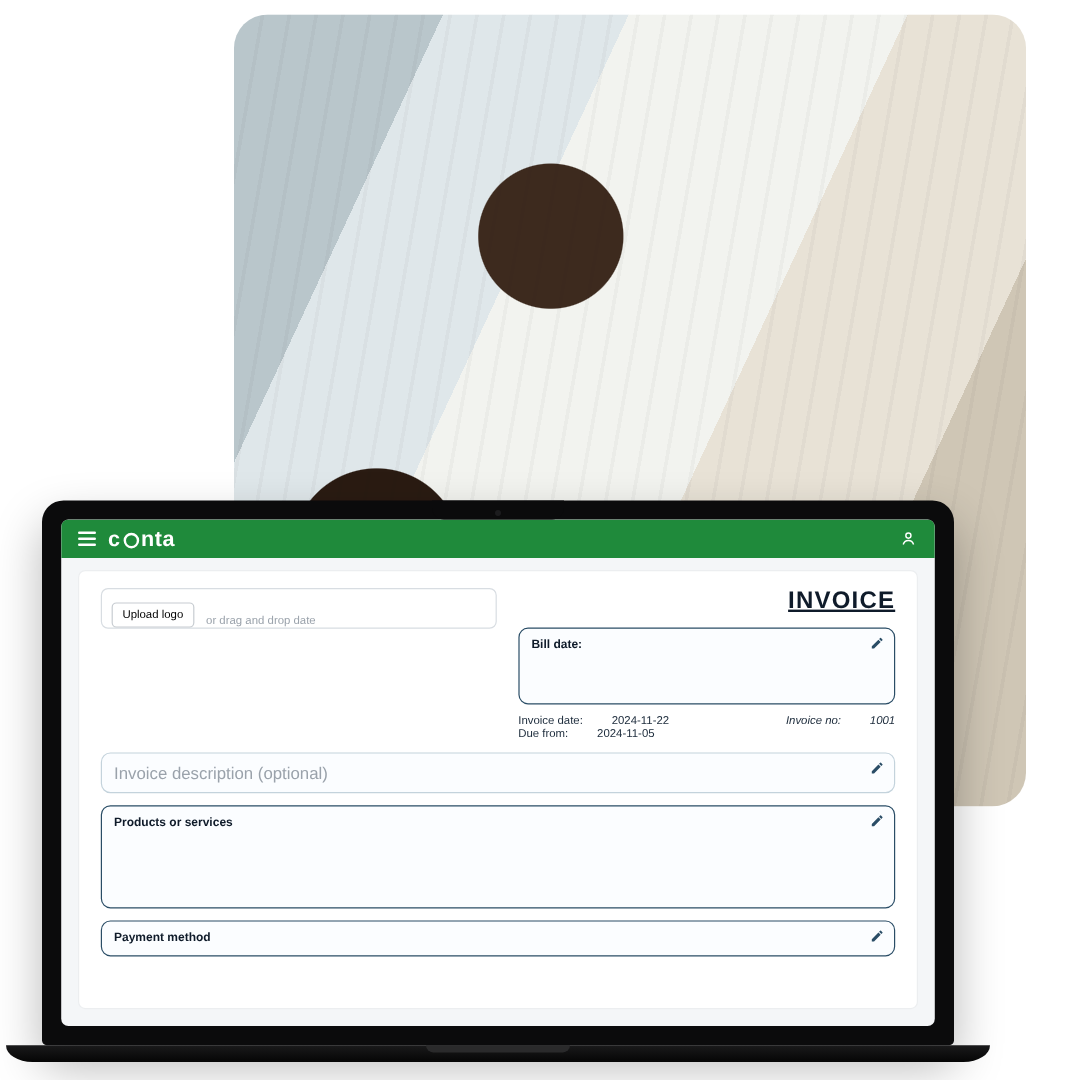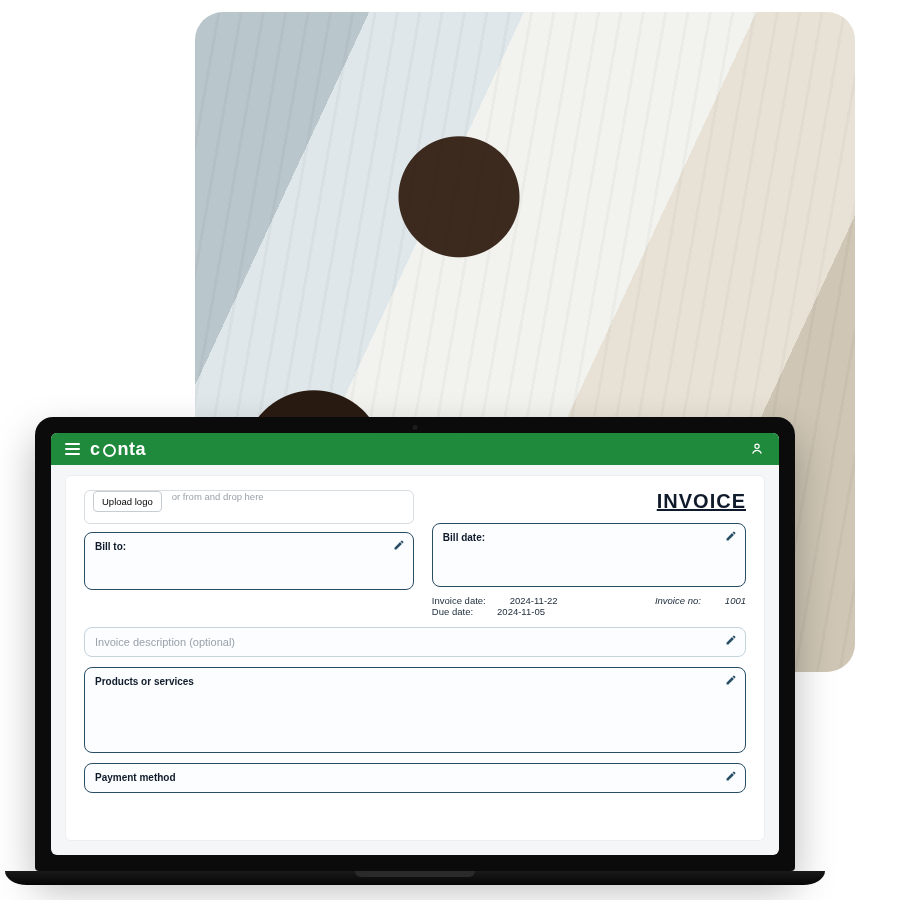--- a/index.html
+++ b/index.html
@@ -108,21 +108,21 @@
     display:flex; flex-direction:column; gap:10px;
     font-size:10px; color:#0f1b2a;
     overflow:hidden;
   }
 
   .row { display:flex; gap:18px; }
   .col { flex:1; display:flex; flex-direction:column; gap:8px; }
 
   .uploadbox{
     border:1px solid #d8dde2; border-radius:6px;
-    height:34px; display:flex; align-items:flex-start; gap:10px;
+    height:34px; display:flex; align-items:flex-end; gap:10px;
     padding:0 8px;
   }
   .uploadbtn{
     border:1px solid #c7ccd1; border-radius:4px;
     padding:4px 8px; font-size:9.5px; background:#fff; cursor:pointer;
   }
   .hint{ color:#9aa2ab; font-size:9.5px;}
 
   .panel{
     border:1px solid #2a4d66; border-radius:8px;
@@ -130,21 +130,21 @@
     position:relative;
     background:#fbfdff;
   }
   .panel.tall{ min-height:58px;}
   .panel.h64{ min-height:64px;}
   .panel.h86{ min-height:86px;}
   .panel.h30{ min-height:30px;}
   .panel .label{ font-weight:600; font-size:10px;}
   .panel .pen{ position:absolute; right:8px; top:6px; color:#2a4d66;}
   .panel.soft{ border-color:#c4d3dc;}
-  .panel.soft .placeholder{ color:#9aa2ab; font-size:11px;}
+  .panel.soft .placeholder{ color:#9aa2ab; font-size:14px;}
 
   .title{
     font-weight:800; font-size:20px; letter-spacing:1px; text-align:right;
     margin-bottom:2px;
     text-decoration:underline;
   }
 
   .meta{
     display:flex; font-size:9.5px; color:#1b2a3a;
     gap:40px;
@@ -187,31 +187,23 @@
           </div>
         </div>
 
         <div class="page">
 
           <div class="row">
 
             <div class="col" style="flex:1.05">
               <div class="uploadbox">
                 <button class="uploadbtn">Upload logo</button>
-                <span class="hint">or from and drop here</span>
+                <span class="hint">or drag and drop date</span>
               </div>
 
-              <div class="panel tall">
-                <span class="label">Bill to:</span>
-                <span class="pen">
-                  <svg viewBox="0 0 24 24" fill="#2a4d66">
-                      <path d="M3 17.25V21h3.75L17.81 9.94l-3.75-3.75L3 17.25zM20.71 7.04a1 1 0 0 0 0-1.41l-2.34-2.34a1 1 0 0 0-1.41 0l-1.83 1.83 3.75 3.75 1.83-1.83z"></path>
-                    </svg>
-                </span>
-              </div>
             </div>
 
             <div class="col" style="flex:1">
               <div class="title">INVOICE</div>
 
               <div class="panel h64">
                 <span class="label">Bill date:</span>
                 <span class="pen">
                   <svg viewBox="0 0 24 24" fill="#2a4d66">
                       <path d="M3 17.25V21h3.75L17.81 9.94l-3.75-3.75L3 17.25zM20.71 7.04a1 1 0 0 0 0-1.41l-2.34-2.34a1 1 0 0 0-1.41 0l-1.83 1.83 3.75 3.75 1.83-1.83z"></path>
@@ -219,21 +211,21 @@
                 </span>
               </div>
 
               <div class="meta">
                 <div>
                   <div class="pair">
                     <span class="k">Invoice date:</span>
                     <span>2024-11-22</span>
                   </div>
                   <div class="pair">
-                    <span class="k">Due date:</span>
+                    <span class="k">Due from:</span>
                     <span>2024-11-05</span>
                   </div>
                 </div>
                 <div class="right pair">
                   <span class="k">Invoice no:</span>
                   <span>1001</span>
                 </div>
               </div>
             </div>
           </div>

